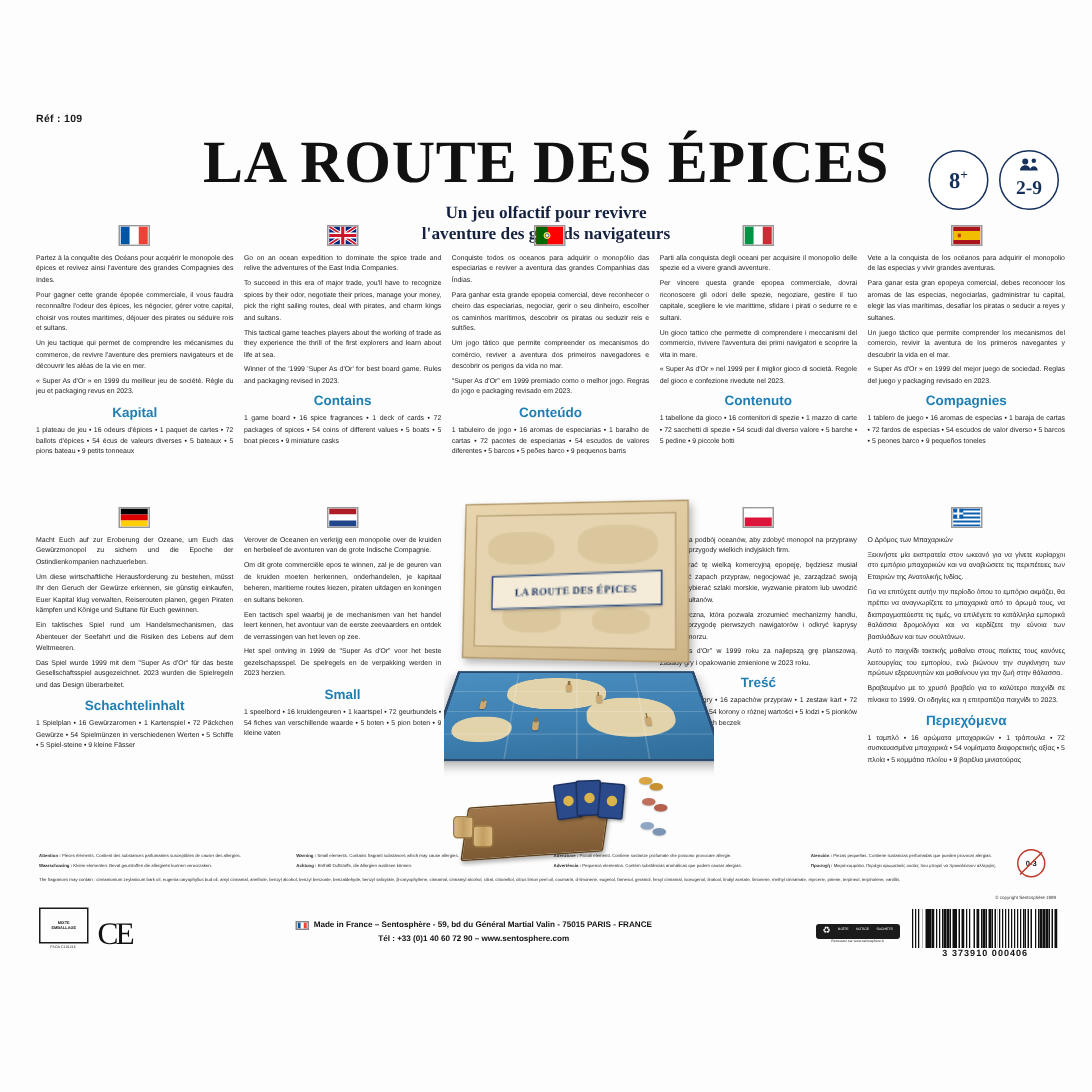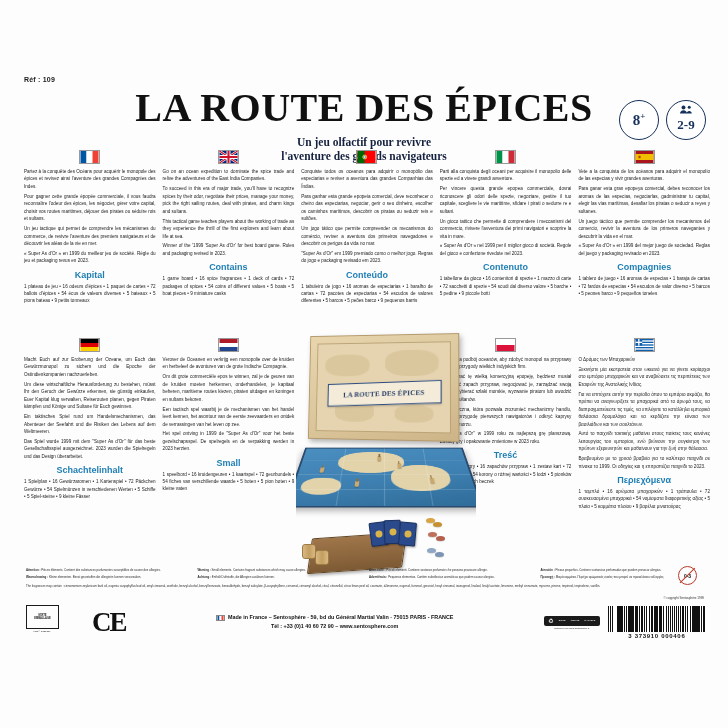--- a/index.html
+++ b/index.html
@@ -167,21 +167,21 @@
   }
   .triman{width:32px;height:34px;position:relative;flex:0 0 auto;}
   .triman-box{
     width:31px;height:22px;border:.8px solid #1b1b1b;
     display:flex;flex-direction:column;align-items:center;justify-content:center;
     font-size:2.6px;line-height:1.2;text-align:center;color:#111;font-weight:700;
   }
   .triman-caption{font-size:2.4px;text-align:center;margin-top:1px;color:#222;}
   .ce{
     font-family:"Liberation Serif", serif;
-    font-size:27px;font-weight:700;color:#111;margin-left:34px;letter-spacing:-2px;
+    font-size:21px;font-weight:400;color:#111;margin-left:7px;letter-spacing:-2px;
     flex:0 0 auto;
   }
   .maker{
     flex:1;text-align:center;font-size:5.4px;line-height:1.65;font-weight:700;color:#111;
   }
   .maker .flag-inline{
     display:inline-block;width:9px;height:6px;vertical-align:middle;margin-right:3px;
     border:.3px solid #888;box-sizing:border-box;
   }
   .ecopack{flex:0 0 auto;margin-right:8px;}

